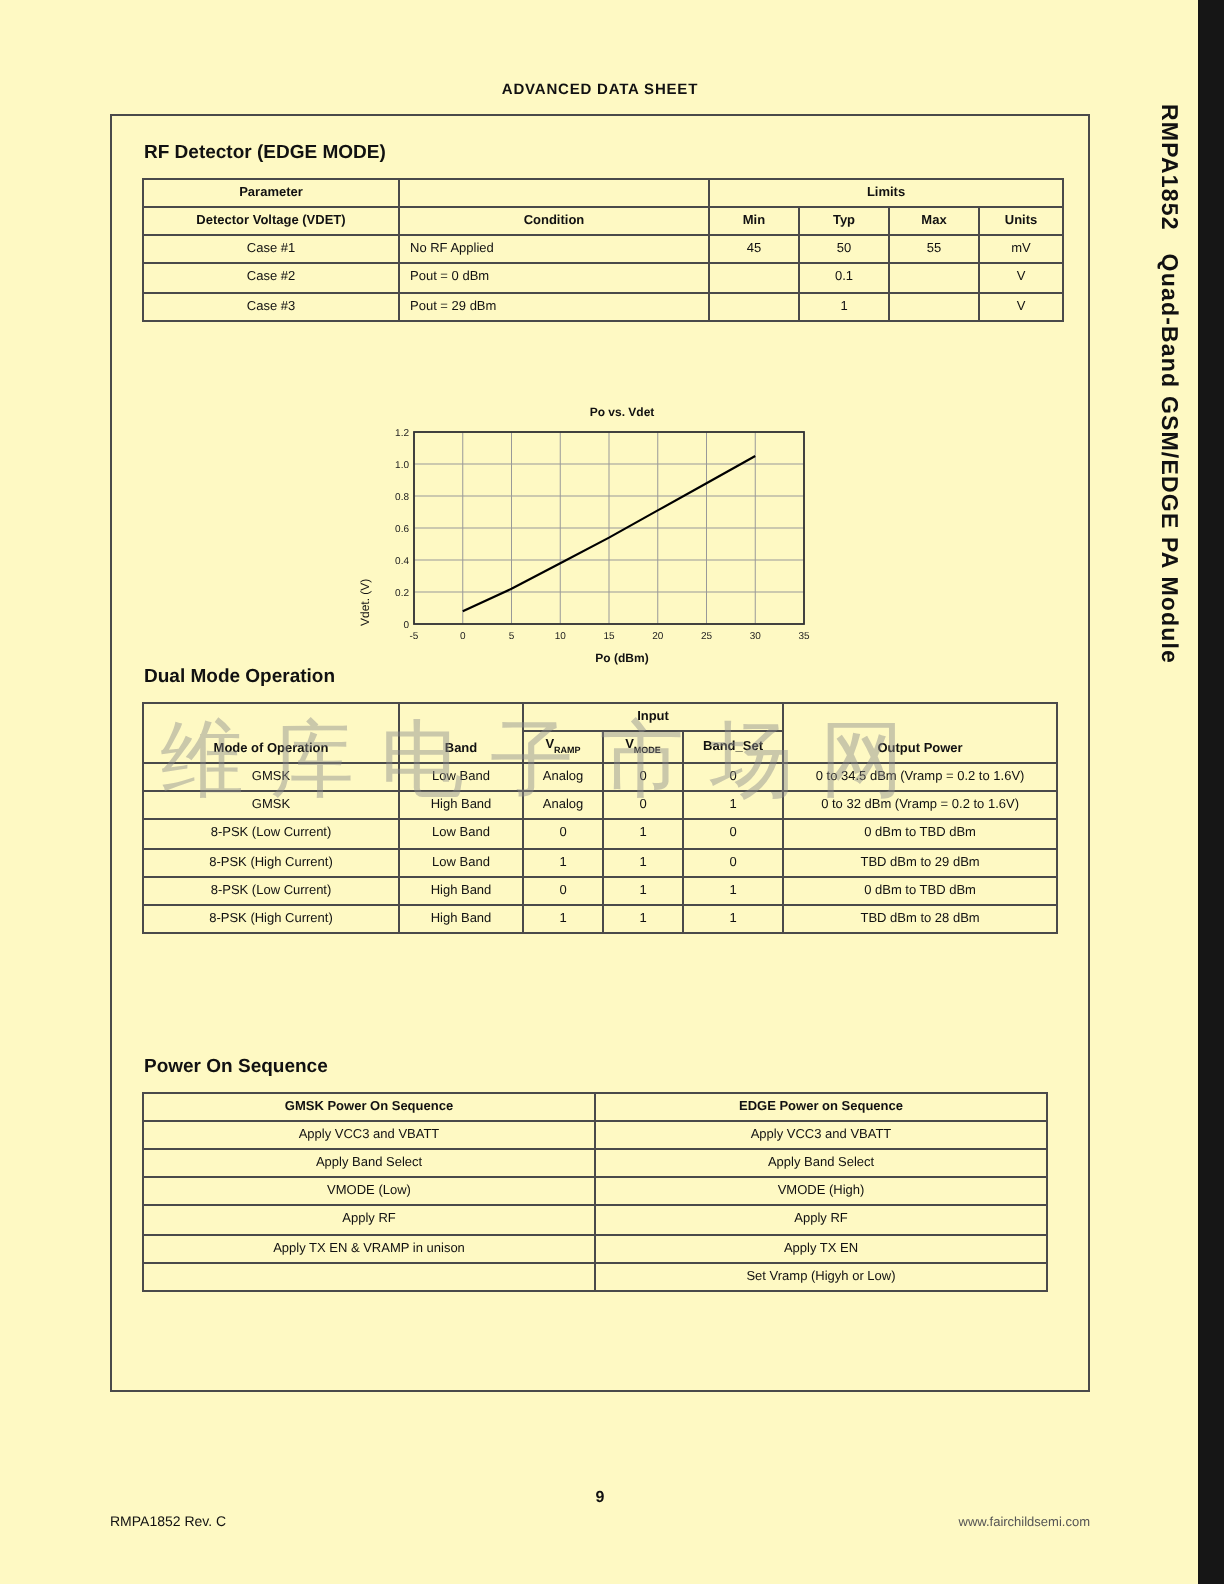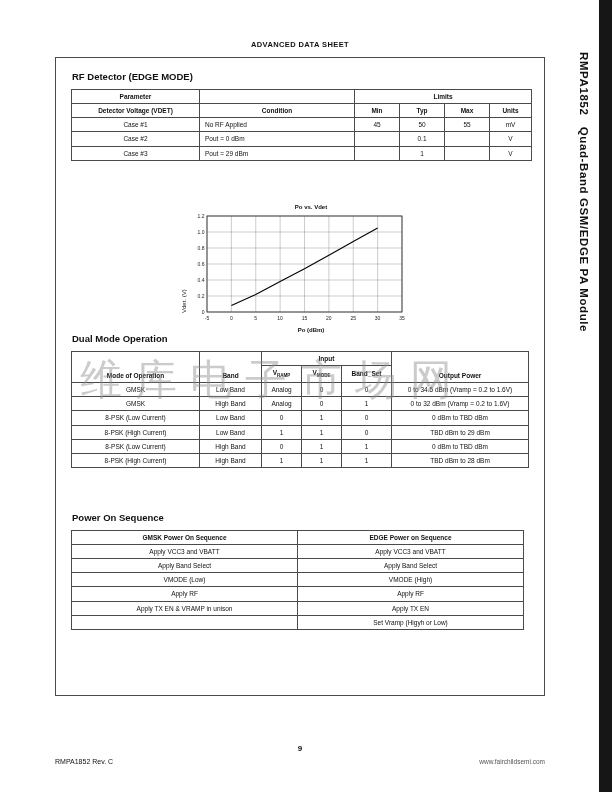--- a/index.html
+++ b/index.html
@@ -1,18 +1,18 @@
 <!DOCTYPE html>
 <html><head>
 <meta charset="utf-8">
 <style>
   * { margin:0; padding:0; box-sizing:border-box; }
   html,body { background:#e8e8e8; }
   body { width:612px; height:792px; font-family:"Liberation Sans", sans-serif; color:#111; }
-  .page { position:relative; width:612px; height:792px; background:#ffffff; overflow:hidden; }
+  .page { position:relative; width:612px; height:792px; background:#fef9c3; overflow:hidden; }
 
   .top-header { position:absolute; top:40px; left:55px; width:490px; text-align:center;
                 font-size:7.5px; font-weight:bold; letter-spacing:0.4px; }
 
   .right-bar { position:absolute; top:0; right:0; width:13px; height:792px; background:#161616; }
   .side-title { position:absolute; top:52px; right:22px; writing-mode:vertical-rl;
                 font-size:11.5px; font-weight:bold; letter-spacing:0.6px; white-space:pre; }
 
   .content-box { position:absolute; left:55px; top:57px; width:490px; height:639px;
                  border:1px solid #4a4a4a; padding:13px 15px 0 15px; }
@@ -34,21 +34,21 @@
   .chart-block { width:244px; margin:9px auto 0; }
   .chart-title { text-align:center; font-size:6px; font-weight:bold; padding-left:22px; margin-bottom:2px; }
   .chart-row { display:flex; align-items:center; }
   .chart-ylabel { writing-mode:vertical-rl; transform:rotate(180deg); font-size:6px;
                   height:96px; display:flex; align-items:center; margin-bottom:8px; width:11px; }
   .chart-xlabel { text-align:center; font-size:6px; font-weight:bold; padding-left:22px; margin-top:1px; }
 
   .sec-dual { }
   .dual-table { width:457px; }
 
-  .sec-power { margin-top:44px; }
+  .sec-power { margin-top:61px; }
   .power-table { width:452px; }
 
   .watermark { position:absolute; top:352px; left:80px; font-size:42px; letter-spacing:13px;
                color:rgba(140,140,140,0.45); z-index:6; pointer-events:none; white-space:nowrap;
                font-family:Liberation Sans, sans-serif; }
 
   .footer-left  { position:absolute; left:55px; bottom:27px; font-size:7px; }
   .footer-page  { position:absolute; left:55px; width:490px; bottom:39px; text-align:center;
                   font-size:8px; font-weight:bold; }
   .footer-right { position:absolute; right:67px; bottom:27px; font-size:6.5px; color:#555; }

